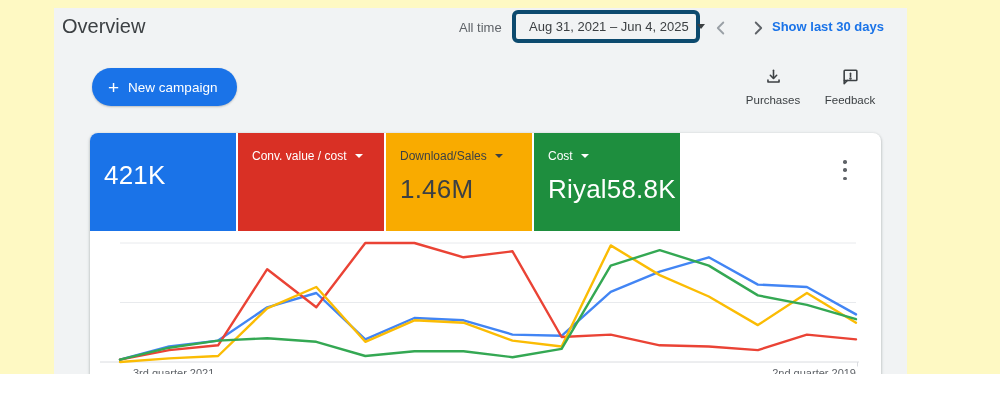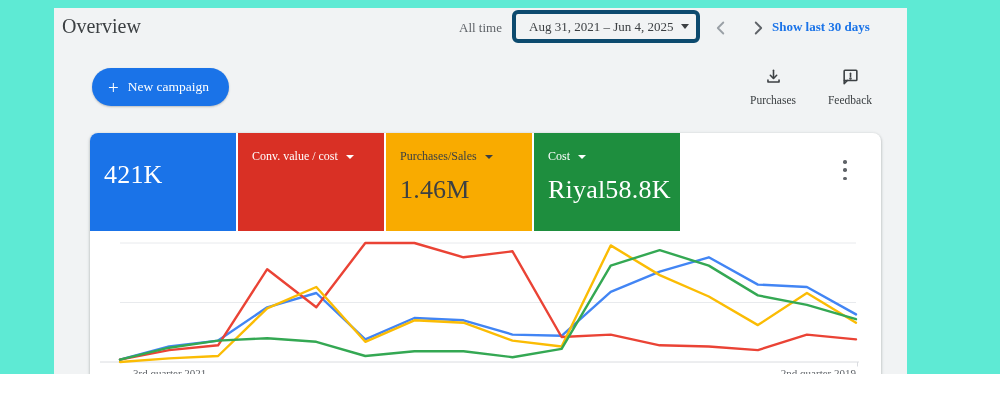--- a/index.html
+++ b/index.html
@@ -1,17 +1,17 @@
 <!DOCTYPE html>
 <html><head>
 <meta charset="utf-8">
 <style>
   html,body{margin:0;padding:0;background:#ffffff;}
-  .page{position:relative;width:1000px;height:374px;background:#5eead4;overflow:hidden;
-        font-family:Liberation Serif, serif;-webkit-font-smoothing:antialiased;}
+  .page{position:relative;width:1000px;height:374px;background:#fef9c3;overflow:hidden;
+        font-family:Liberation Sans, sans-serif;-webkit-font-smoothing:antialiased;}
   .panel{position:absolute;left:54px;top:8px;width:853px;height:392px;background:#f1f3f4;}
 
   
   .page-title{position:absolute;left:62px;top:15px;font-size:20px;font-weight:400;color:#3c4043;margin:0;}
   .time-scope{position:absolute;left:459px;top:20px;font-size:13px;color:#5f6368;}
   .date-range{position:absolute;left:512px;top:10px;width:188px;height:33px;box-sizing:border-box;
       border:4px solid #0c4a6e;border-radius:6px;background:transparent;display:flex;align-items:center;
       justify-content:space-between;padding:0 12px 0 13px;cursor:pointer;font-family:inherit;}
   .date-range-text{font-size:13px;color:#3c4043;white-space:nowrap;}
   .caret{width:0;height:0;border-left:4px solid transparent;border-right:4px solid transparent;
@@ -115,21 +115,21 @@
         <div class="sc-value">421K</div>
       </div>
       <div class="scorecard" style="background: rgb(217, 48, 37); color: rgb(255, 255, 255);">
         <div class="sc-label-row">
             <span>Conv. value / cost</span>
             <span class="caret"></span>
           </div>
       </div>
       <div class="scorecard" style="background: rgb(249, 171, 0); color: rgb(60, 64, 67);">
         <div class="sc-label-row">
-            <span>Purchases/Sales</span>
+            <span>Download/Sales</span>
             <span class="caret"></span>
           </div>
         <div class="sc-value">1.46M</div>
       </div>
       <div class="scorecard" style="background: rgb(30, 142, 62); color: rgb(255, 255, 255);">
         <div class="sc-label-row">
             <span>Cost</span>
             <span class="caret"></span>
           </div>
         <div class="sc-value">Riyal58.8K</div>

